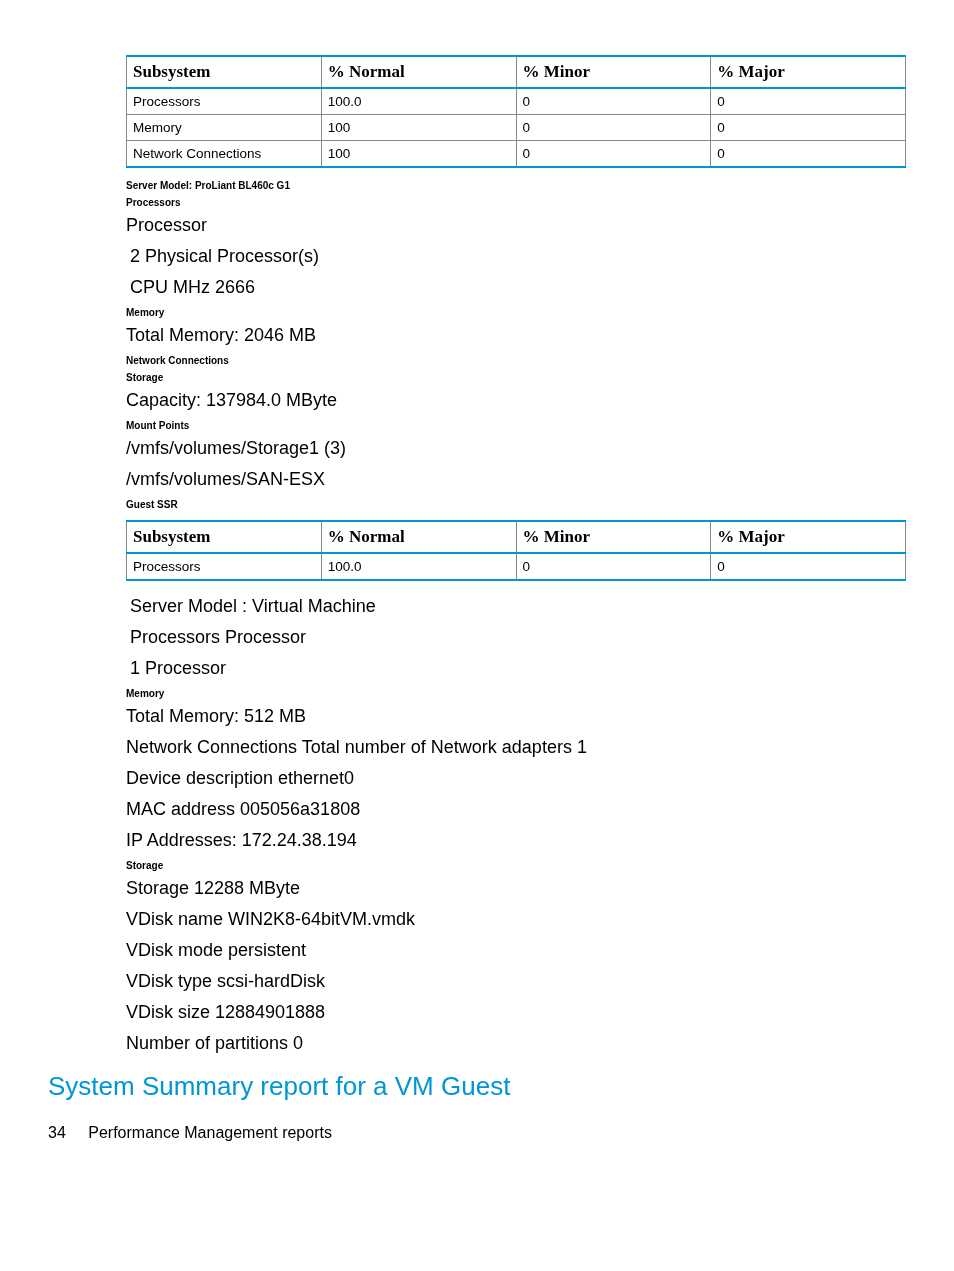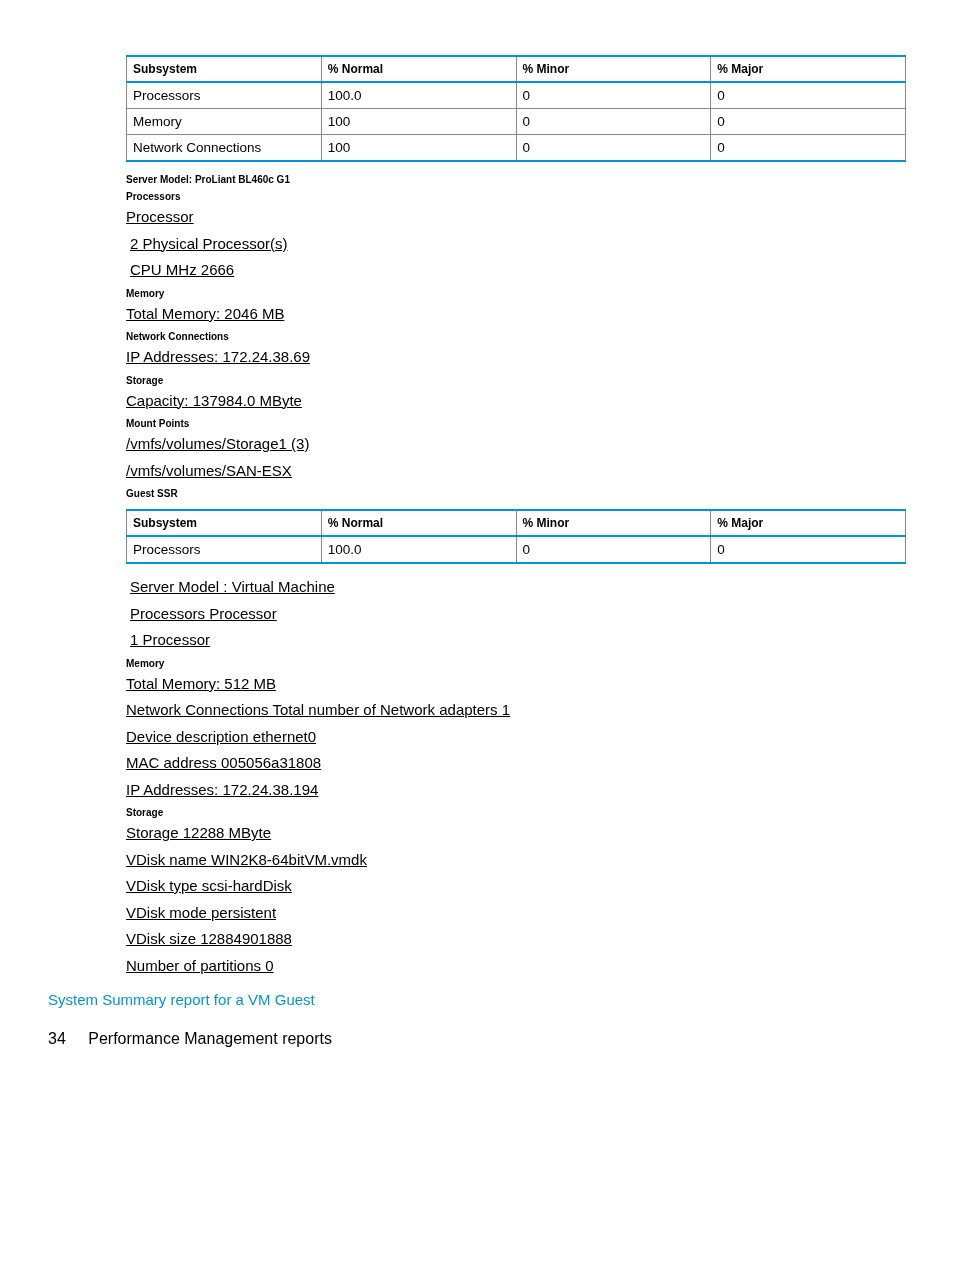--- a/index.html
+++ b/index.html
@@ -31,39 +31,39 @@
   }
   table thead tr {
     border-top: 2px solid #0096d6;
     border-bottom: 2px solid #0096d6;
   }
   table tbody tr:last-child {
     border-bottom: 2px solid #0096d6;
   }
   table th {
     font-weight: bold;
-    font-size: 12px;
+    font-size: 17px;
+    font-family: Liberation Serif, serif;
   }
   .bold-line {
     font-weight: bold;
     font-size: 10px;
     margin: 6px 0 4px 0;
   }
   .normal-line {
-    font-size: 15px;
+    font-size: 18px;
     margin: 4px 0;
     line-height: 1.5;
-    text-decoration: underline;
   }
   .indented {
     margin-left: 4px;
   }
   .section-title {
     color: #0096d6;
-    font-size: 15px;
+    font-size: 26px;
     font-weight: normal;
     margin: 14px 0 8px -78px;
   }
   .para {
     font-size: 14.5px;
     line-height: 1.5;
     margin: 4px 0;
   }
   .footer {
     margin-top: 22px;
@@ -118,21 +118,20 @@
     </table>
 
     <div class="bold-line">Server Model: ProLiant BL460c G1</div>
     <div class="bold-line">Processors</div>
     <div class="normal-line">Processor</div>
     <div class="normal-line indented"> 2 Physical Processor(s)</div>
     <div class="normal-line indented"> CPU MHz 2666</div>
     <div class="bold-line">Memory</div>
     <div class="normal-line">Total Memory: 2046 MB</div>
     <div class="bold-line">Network Connections</div>
-    <div class="normal-line">IP Addresses: 172.24.38.69</div>
     <div class="bold-line">Storage</div>
     <div class="normal-line">Capacity: 137984.0 MByte</div>
     <div class="bold-line">Mount Points</div>
     <div class="normal-line">/vmfs/volumes/Storage1 (3)</div>
     <div class="normal-line">/vmfs/volumes/SAN-ESX</div>
     <div class="bold-line">Guest SSR</div>
 
     <table style="margin-top:10px;">
       <colgroup>
           <col style="width:25%">
@@ -163,22 +162,22 @@
     <div class="normal-line indented"> 1 Processor</div>
     <div class="bold-line">Memory</div>
     <div class="normal-line">Total Memory: 512 MB</div>
     <div class="normal-line">Network Connections Total number of Network adapters 1</div>
     <div class="normal-line">Device description ethernet0</div>
     <div class="normal-line">MAC address 005056a31808</div>
     <div class="normal-line">IP Addresses: 172.24.38.194</div>
     <div class="bold-line">Storage</div>
     <div class="normal-line">Storage 12288 MByte</div>
     <div class="normal-line">VDisk name WIN2K8-64bitVM.vmdk</div>
+    <div class="normal-line">VDisk mode persistent</div>
     <div class="normal-line">VDisk type scsi-hardDisk</div>
-    <div class="normal-line">VDisk mode persistent</div>
     <div class="normal-line">VDisk size 12884901888</div>
     <div class="normal-line">Number of partitions 0</div>
 
     <div class="section-title">System Summary report for a VM Guest</div>
 
   </div>
 
   <div class="footer">
     <span class="pagenum">34</span>
     <span>Performance Management reports</span>

